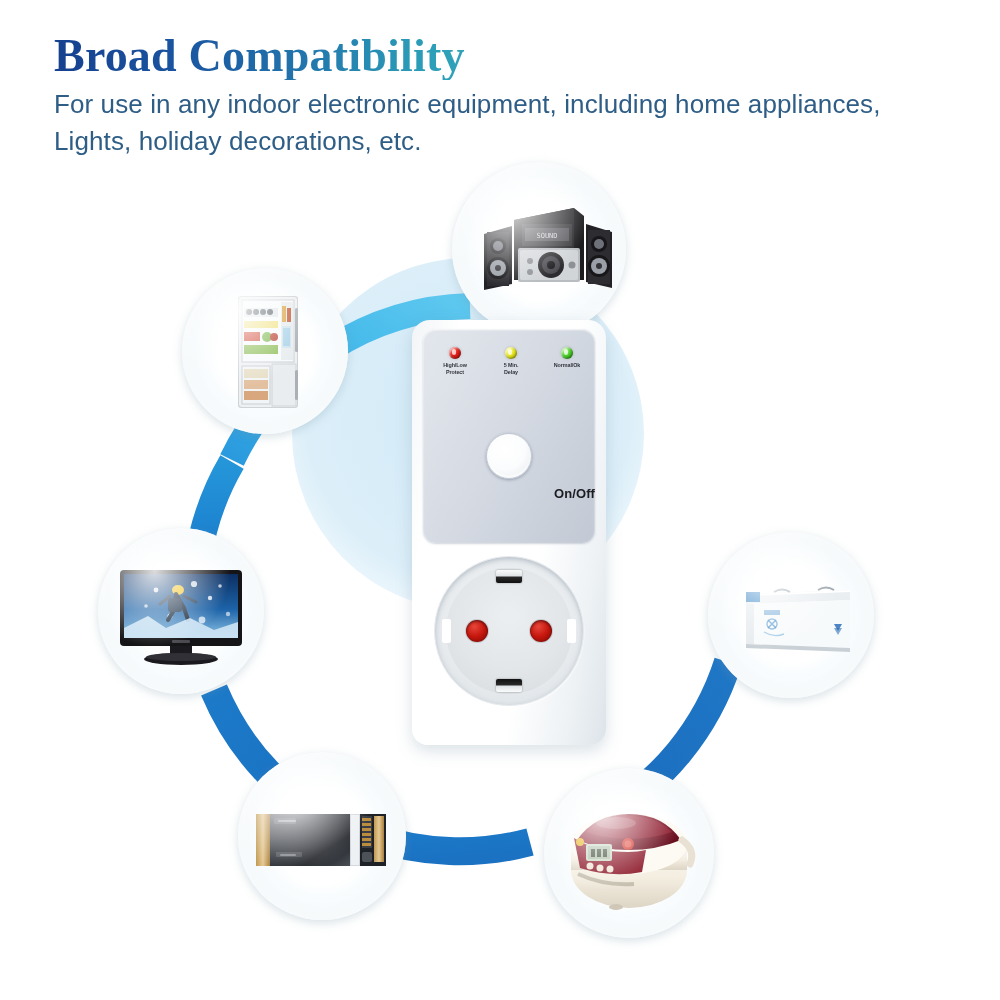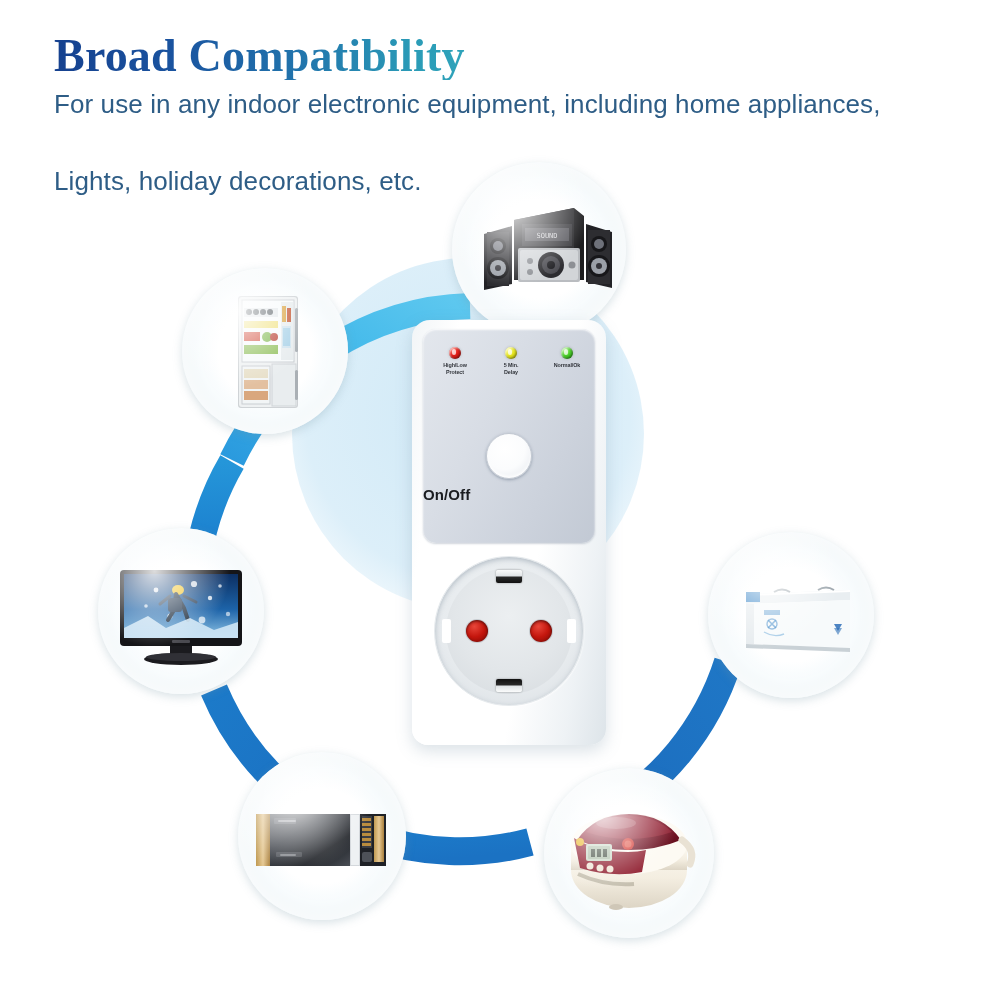--- a/index.html
+++ b/index.html
@@ -22,21 +22,21 @@
     -webkit-background-clip: text; background-clip: text;
     -webkit-text-fill-color: transparent; color: #1a54a0;
     display:inline-block;
   }
   #subtitle {
     margin-top: 6px;
     font-size: 26px; line-height: 1.42;
     color: #2e5d86; letter-spacing: .1px;
     max-width: 880px;
   }
-  #subtitle .l2 { display:block;margin-top:40px; }
+  #subtitle .l2 { display:block; }
 
   
   #diagram { position:absolute; left:0; top:150px; width:1000px; height:850px; }
   #ring-svg { position:absolute; left:0; top:0; width:1000px; height:850px; }
 
   
   #halo {
     position:absolute; left:292px; top:108px; width:352px; height:352px;
     border-radius:50%;
     background: radial-gradient(circle at 50% 45%, rgba(206,232,246,.95) 0%, rgba(214,236,248,.85) 62%, rgba(233,245,252,.35) 85%, rgba(255,255,255,0) 100%);
@@ -84,22 +84,22 @@
   }
   .led-label { font-size:5.4px; line-height:1.28; color:#31343a; font-weight:700; letter-spacing:-.1px; }
   .onoff-btn {
     position:absolute; left:50%; top:104px; transform:translateX(-50%);
     width:46px; height:46px; border-radius:50%;
     background: radial-gradient(circle at 40% 34%, #ffffff 0%, #fbfcfd 52%, #eceff3 80%, #dde2e8 100%);
     box-shadow: 0 1px 3px rgba(90,105,125,.5), inset 0 -2px 3px rgba(255,255,255,.9);
     border:1px solid #c3c9d2;
   }
   .onoff-text {
-    position:absolute; left:0; right:0; top:157px; text-align:left;
-    font-size:15px; font-weight:700; color:#1a1c20; letter-spacing:.1px;
+    position:absolute; left:0; right:0; top:157px; text-align:right;
+    font-size:13px; font-weight:700; color:#1a1c20; letter-spacing:.1px;
   }
   #device .socket-well {
     position:absolute; left:22px; top:236px; width:150px; height:150px;
     border-radius:50%;
     background: radial-gradient(circle at 50% 42%, #f0f3f5 0%, #e7ebee 60%, #dde2e6 84%, #d2d8dd 100%);
     box-shadow: inset 0 2px 5px rgba(120,135,150,.45), 0 1px 2px rgba(255,255,255,.9);
     border:1px solid #e6eaed;
   }
   #device .socket-face {
     position:absolute; left:50%; top:50%; transform:translate(-50%,-50%);

